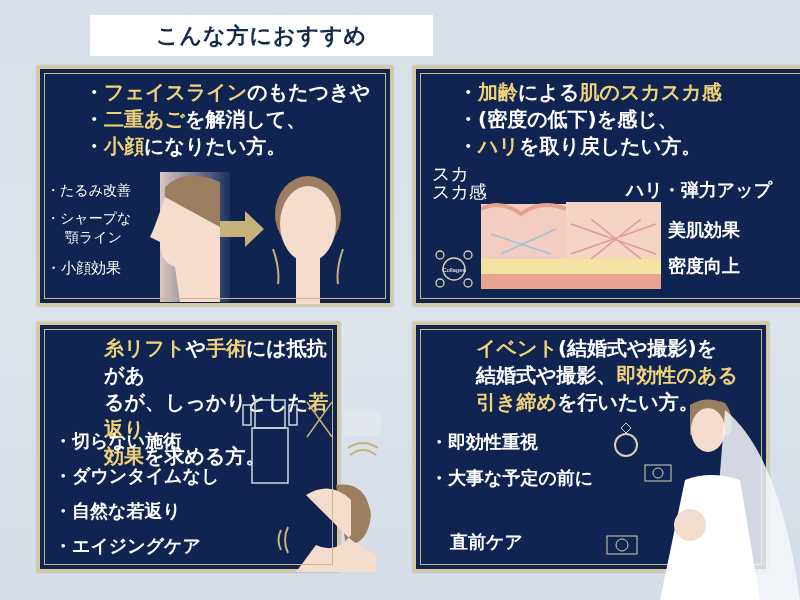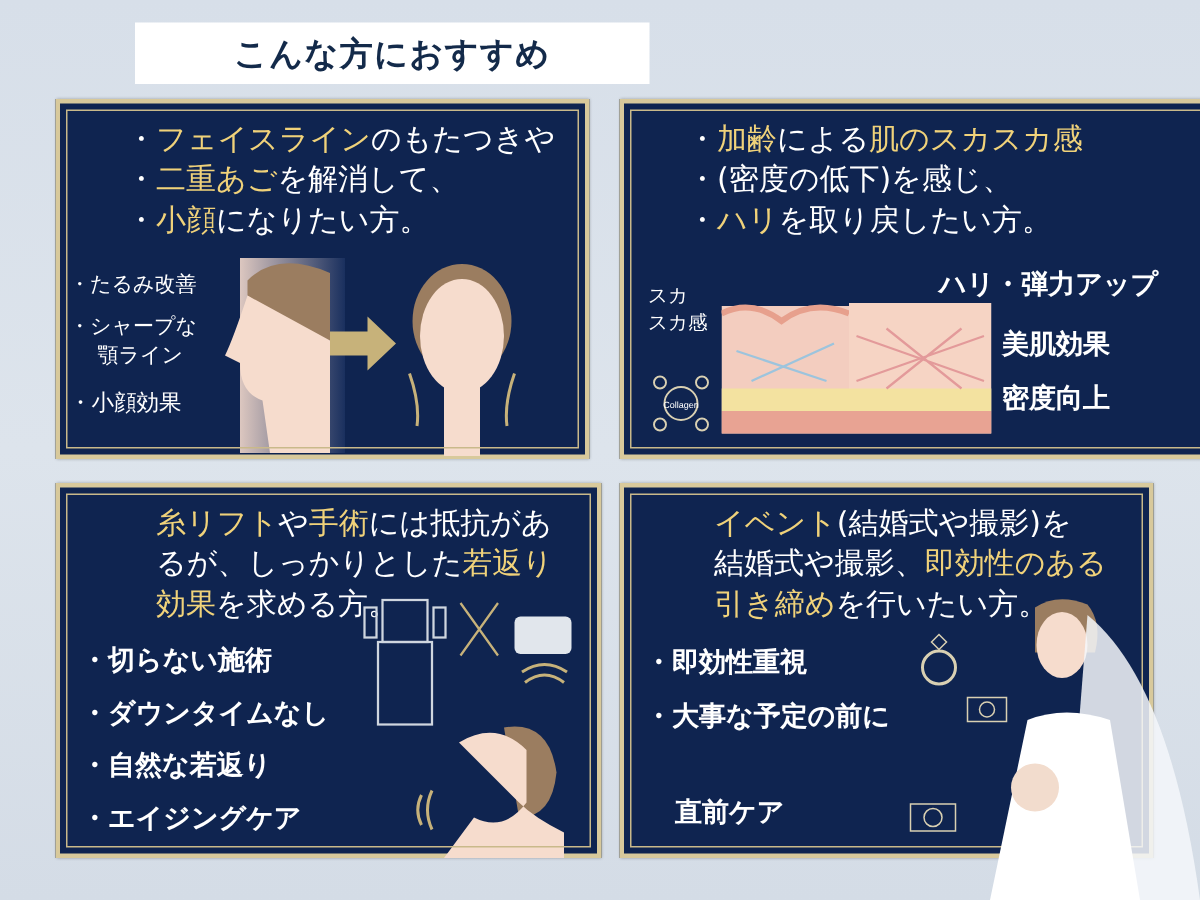--- a/index.html
+++ b/index.html
@@ -4,23 +4,23 @@
 <style>
   * { box-sizing: border-box; margin: 0; padding: 0; }
   body { width: 800px; height: 600px; overflow: hidden; background: linear-gradient(180deg,#d7dfe9 0%,#dde4ec 50%,#d4dce6 100%); font-family: "DejaVu Sans", sans-serif; position: relative; }
   .title-bar { position: absolute; left: 90px; top: 15px; width: 343px; height: 41px; background: #fff; display:flex; align-items:center; justify-content:center; }
   .title-bar { left: 90px; width: 343px; }
   .title-bar h1 { font-size: 22px; font-weight: bold; color: #132a4a; letter-spacing: 1px; }
   .panel { position: absolute; background: #0f2450; border: 3px solid #d8c99b; box-shadow: 0 0 2px rgba(0,0,0,0.3); }
   .panel::after { content:""; position:absolute; inset:4px; border:1px solid #c9b98a; pointer-events:none; }
   #p1 { left: 37px; top: 66px; width: 356px; height: 240px; }
   #p2 { left: 413px; top: 66px; width: 419px; height: 240px; }
-  #p3 { left: 37px; top: 322px; width: 364px; height: 250px; }
+  #p3 { left: 37px; top: 322px; width: 303px; height: 250px; }
   #p4 { left: 413px; top: 322px; width: 356px; height: 250px; }
-  .head { position:absolute; color:#fff; font-weight:normal; font-size:20px; line-height:27px; }
+  .head { position:absolute; color:#fff; font-weight:bold; font-size:20px; line-height:27px; }
   .gold { color:#f0d27a; }
   .sub { position:absolute; color:#fff; font-weight:bold; font-size:18px; line-height:22px; }
   .label { position:absolute; color:#fff; font-weight:normal; font-size:14px; line-height:18px; }
   svg { position:absolute; }
 </style>
 </head>
 <body>
 
 <div class="title-bar" style="left:90px;width:343px">
   <h1>こんな方におすすめ</h1>
@@ -57,21 +57,21 @@
   <div class="label" style="left:25px;top:159px">顎ライン</div>
   <div class="label gold" style="left:6px;top:190px;font-size:15px">・小顔効果</div>
 </div>
 
 <div class="panel" id="p2">
   <div class="head" style="left:42px;top:10px">
       <div><span>・</span><span class="gold">加齢</span><span>による</span><span class="gold">肌のスカスカ感</span></div>
       <div><span>・(密度の低下)を感じ、</span></div>
       <div><span>・</span><span class="gold">ハリ</span><span>を取り戻したい方。</span></div>
     </div>
-  <div class="label" style="left:16px;top:120px;font-size:13px;white-space:pre">スカ
+  <div class="label" style="left:16px;top:96px;font-size:18px;white-space:pre">スカ
 スカ感</div>
   <svg style="left:65px;top:125px" width="180" height="100" viewBox="0 0 180 100">
     <rect x="0" y="10" width="85" height="85" fill="#f3cdbf"></rect>
     <rect x="0" y="65" width="85" height="15" fill="#f3e2a0"></rect>
     <path d="M0 15 Q20 5 40 20 Q60 5 85 15" stroke="#e7a08d" stroke-width="4" fill="none"></path>
     <path d="M10 40 L70 60 M20 60 L75 35" stroke="#9cc4dd" stroke-width="1.5"></path>
     <rect x="85" y="8" width="95" height="87" fill="#f6d4c4"></rect>
     <rect x="85" y="65" width="95" height="15" fill="#f3e2a0"></rect>
     <path d="M90 30 L175 60 M90 60 L175 30 M110 25 L160 65 M160 25 L110 65" stroke="#e39a9a" stroke-width="1.5"></path>
     <rect x="0" y="80" width="180" height="15" fill="#e8a393"></rect>

